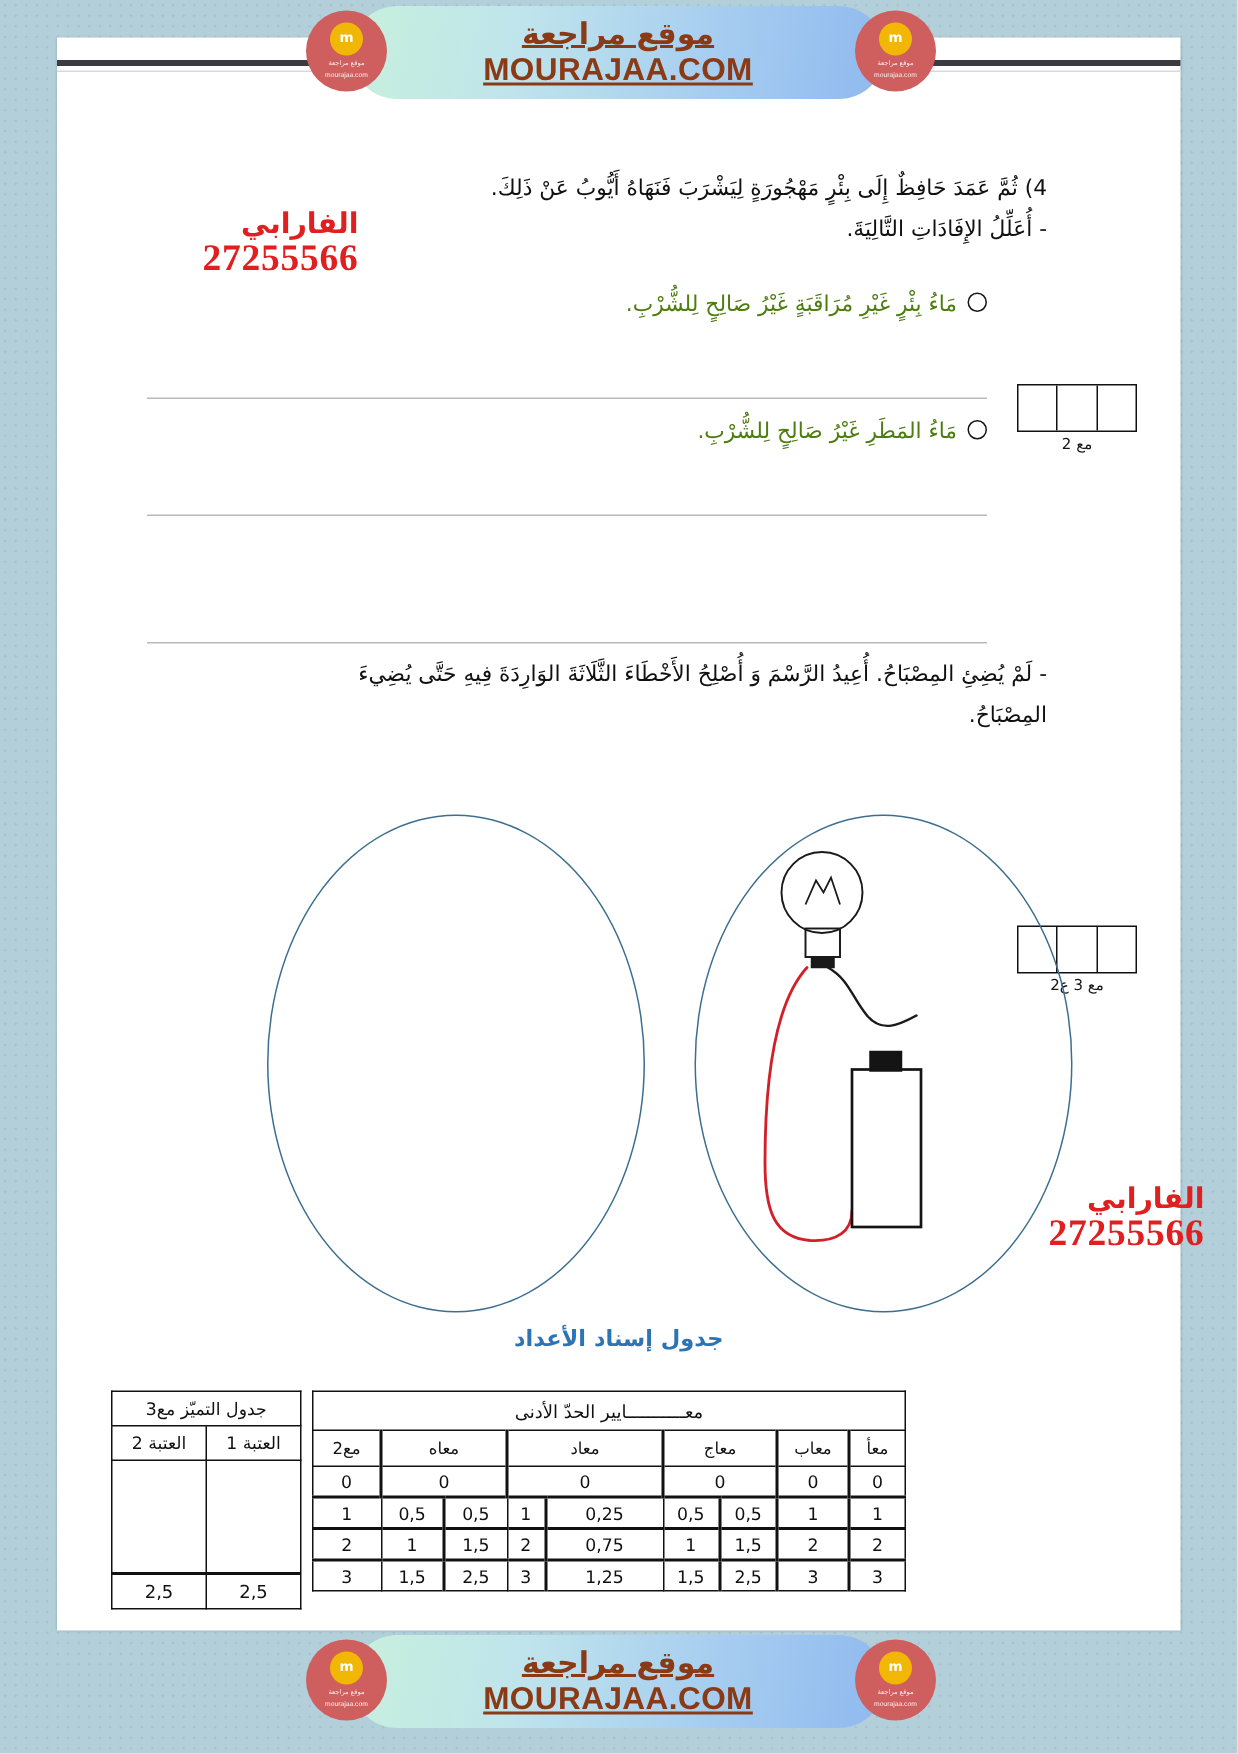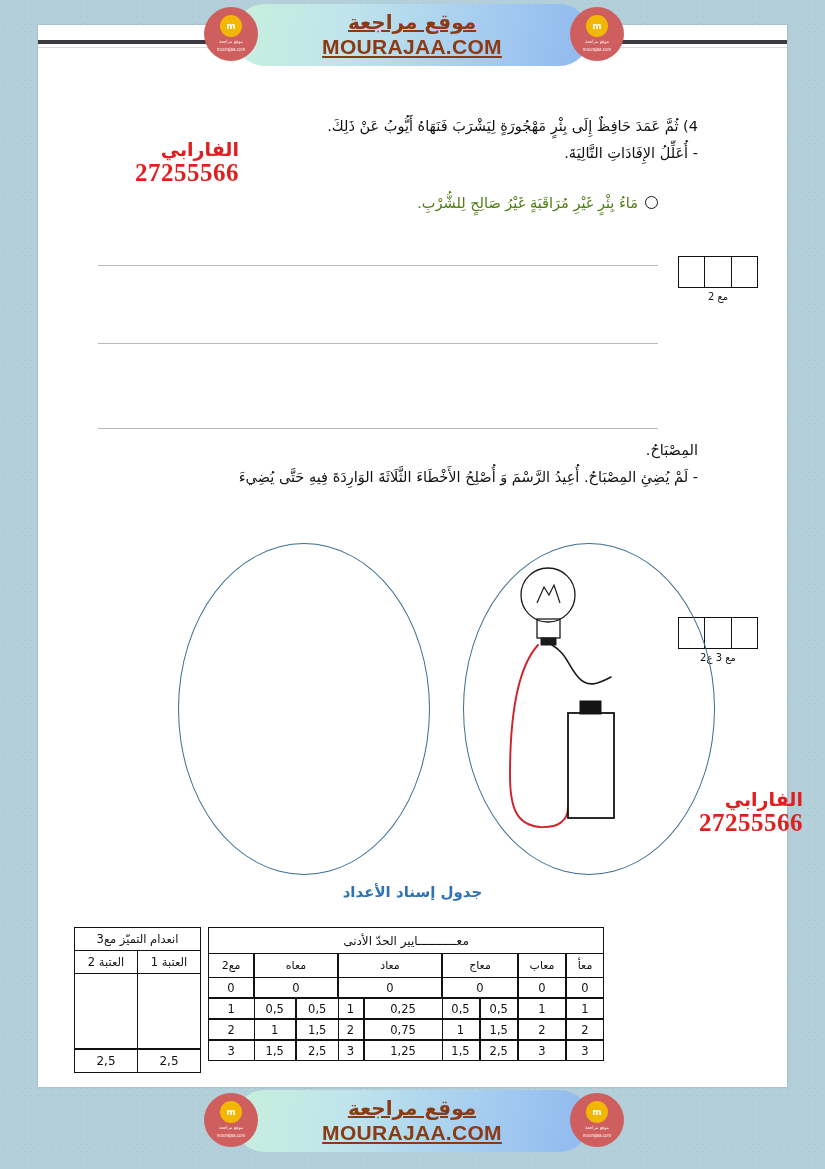--- a/index.html
+++ b/index.html
@@ -301,36 +301,39 @@
   <div class="q-block" id="q7-block">
     <div class="q-line">4) ثُمَّ عَمَدَ حَافِظٌ إِلَى بِئْرٍ مَهْجُورَةٍ لِيَشْرَبَ فَنَهَاهُ أَيُّوبُ عَنْ ذَلِكَ.</div>
     <div class="q-line indent">- أُعَلِّلُ الإِفَادَاتِ التَّالِيَةَ.</div>
   </div>
 
   <div class="stmt" id="stmt1">
     <span class="bullet"></span><span>مَاءُ بِئْرٍ غَيْرِ مُرَاقَبَةٍ غَيْرُ صَالِحٍ لِلشُّرْبِ.</span>
   </div>
   <div class="sep" id="sep1"></div>
 
+  <div class="stmt" id="stmt2">
+    <span class="bullet"></span><span>مَاءُ المَطَرِ غَيْرُ صَالِحٍ لِلشُّرْبِ.</span>
+  </div>
   <div class="sep" id="sep2"></div>
 
   <div class="sep" id="sep3"></div>
 
   <div class="scorebox" id="score1">
     <div class="cells">
       <span></span>
       <span></span>
       <span></span>
     </div>
     <div class="cap">مع 2</div>
   </div>
 
   <div class="q-block" id="q8-block">
+    <div class="q-line">- لَمْ يُضِئِ المِصْبَاحُ. أُعِيدُ الرَّسْمَ وَ أُصْلِحُ الأَخْطَاءَ الثَّلَاثَةَ الوَارِدَةَ فِيهِ حَتَّى يُضِيءَ</div>
     <div class="q-line">المِصْبَاحُ.</div>
-    <div class="q-line">- لَمْ يُضِئِ المِصْبَاحُ. أُعِيدُ الرَّسْمَ وَ أُصْلِحُ الأَخْطَاءَ الثَّلَاثَةَ الوَارِدَةَ فِيهِ حَتَّى يُضِيءَ</div>
   </div>
 
   <div class="scorebox" id="score2">
     <div class="cells">
       <span></span>
       <span></span>
       <span></span>
     </div>
     <div class="cap">مع 3 ع2</div>
   </div>
@@ -355,21 +358,21 @@
       <rect x="420" y="178" width="46" height="105" fill="#ffffff" stroke="#141414" stroke-width="1.8"></rect>
       <rect x="432" y="166" width="21" height="13" fill="#141414" stroke="#141414" stroke-width="1"></rect>
     </svg>
   </div>
 
   <div class="table-title">جدول إسناد الأعداد</div>
 
   <table class="tbl" id="tbl-excellence">
     <tbody>
       <tr class="thead">
-        <td colspan="2">انعدام التميّز مع3</td>
+        <td colspan="2">جدول التميّز مع3</td>
       </tr>
       <tr class="thead">
         <td style="width:62px">العتبة 2</td>
         <td style="width:62px">العتبة 1</td>
       </tr>
       <tr class="blank">
         <td></td>
         <td></td>
       </tr>
       <tr class="total">

